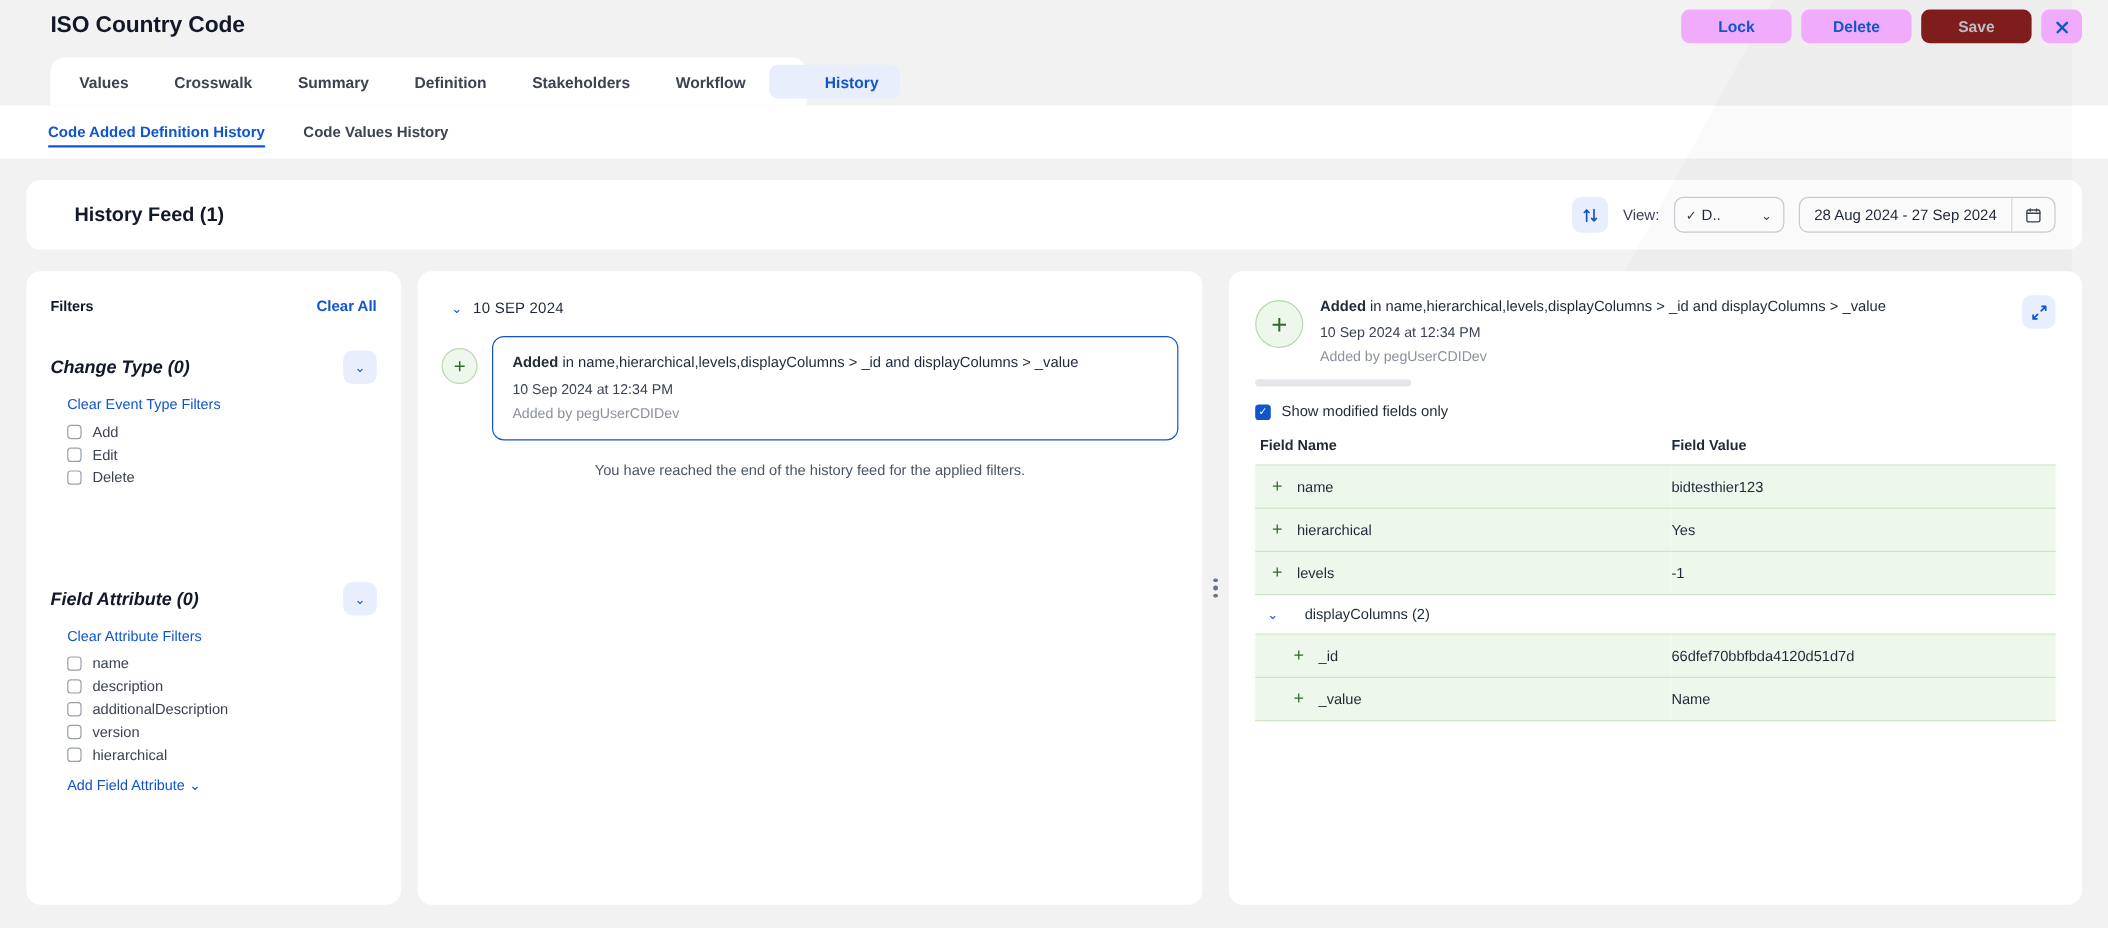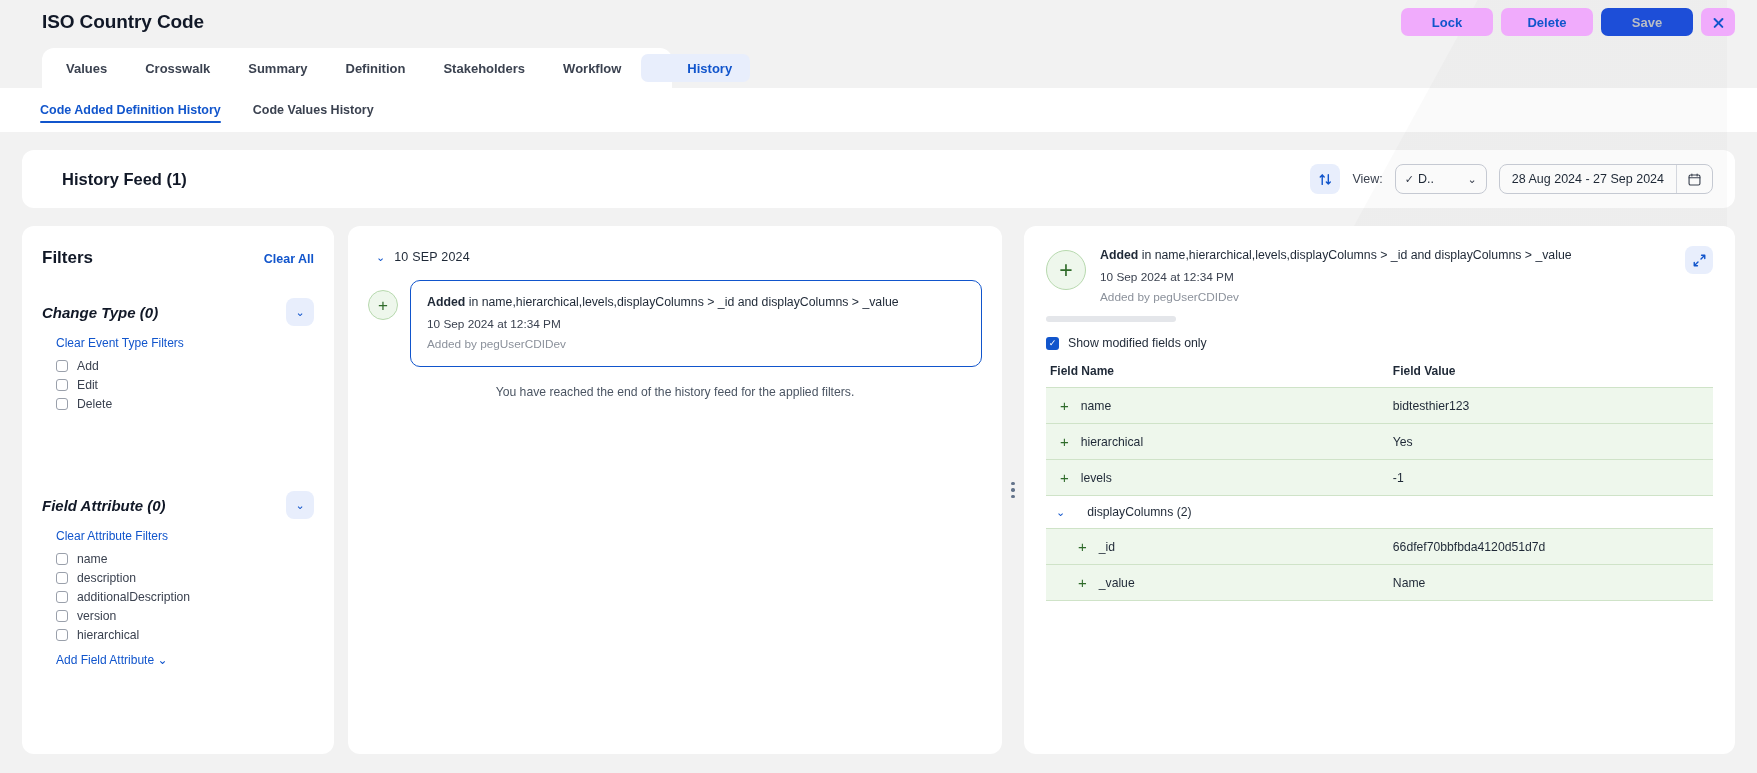--- a/index.html
+++ b/index.html
@@ -30,21 +30,21 @@
   }
   .app-title { font-size: 19px; font-weight: 700; color: #111827; letter-spacing: -0.1px; }
   .topbar-actions { display: flex; align-items: center; gap: 8px; }
   .tb-btn {
     min-width: 92px; height: 28px; padding: 0 16px;
     background: #f0abfc; border: none; border-radius: 7px;
     color: #1155cc; font-size: 13px; font-weight: 700;
     font-family: "Liberation Sans", sans-serif; cursor: pointer;
     display: flex; align-items: center; justify-content: center;
   }
-  .tb-btn.disabled { color: #b9bec6; cursor: default; background: #1d4ed8; }
+  .tb-btn.disabled { color: #b9bec6; cursor: default; background: #7f1d1d; }
   .tb-btn.icon-only { min-width: 34px; width: 34px; padding: 0; }
   .x-glyph { display: inline-block; width: 13px; height: 13px; position: relative; }
   .x-glyph::before, .x-glyph::after {
     content: ""; position: absolute; left: 0; top: 6px; width: 13px; height: 1.8px;
     background: #1155cc; border-radius: 1px;
   }
   .x-glyph::before { transform: rotate(45deg); }
   .x-glyph::after { transform: rotate(-45deg); }
 
   
@@ -126,21 +126,21 @@
     width: 22px; display: flex; align-items: center; justify-content: center;
     background: #f2f2f2;
   }
   .dots { display: flex; flex-direction: column; gap: 3px; cursor: col-resize; }
   .dots span { width: 3.5px; height: 3.5px; border-radius: 50%; background: #5b6personas; }
   .dots span { background: #64748b; }
   .col-detail { flex: 1; padding: 20px 22px 0 22px; }
 
   
   .filters-head { display: flex; align-items: baseline; justify-content: space-between; }
-  .filters-title { font-size: 17px; font-weight: 700; color: #111827; }
+  .filters-title { font-size: 12px; font-weight: 700; color: #111827; }
   .link { color: #1155cc; font-size: 12.5px; font-weight: 700; cursor: pointer; }
   .link.small { font-weight: 400; font-size: 12px; }
   .fgroup { margin-top: 30px; }
   .fgroup-head { display: flex; align-items: center; justify-content: space-between; }
   .fgroup-title { font-size: 15px; font-weight: 700; color: #111827; font-style: italic; }
   .chev-btn {
     width: 28px; height: 28px; border-radius: 8px; background: #e8eefc;
     display: flex; align-items: center; justify-content: center; cursor: pointer;
     color: #1155cc; font-size: 11px;
   }

